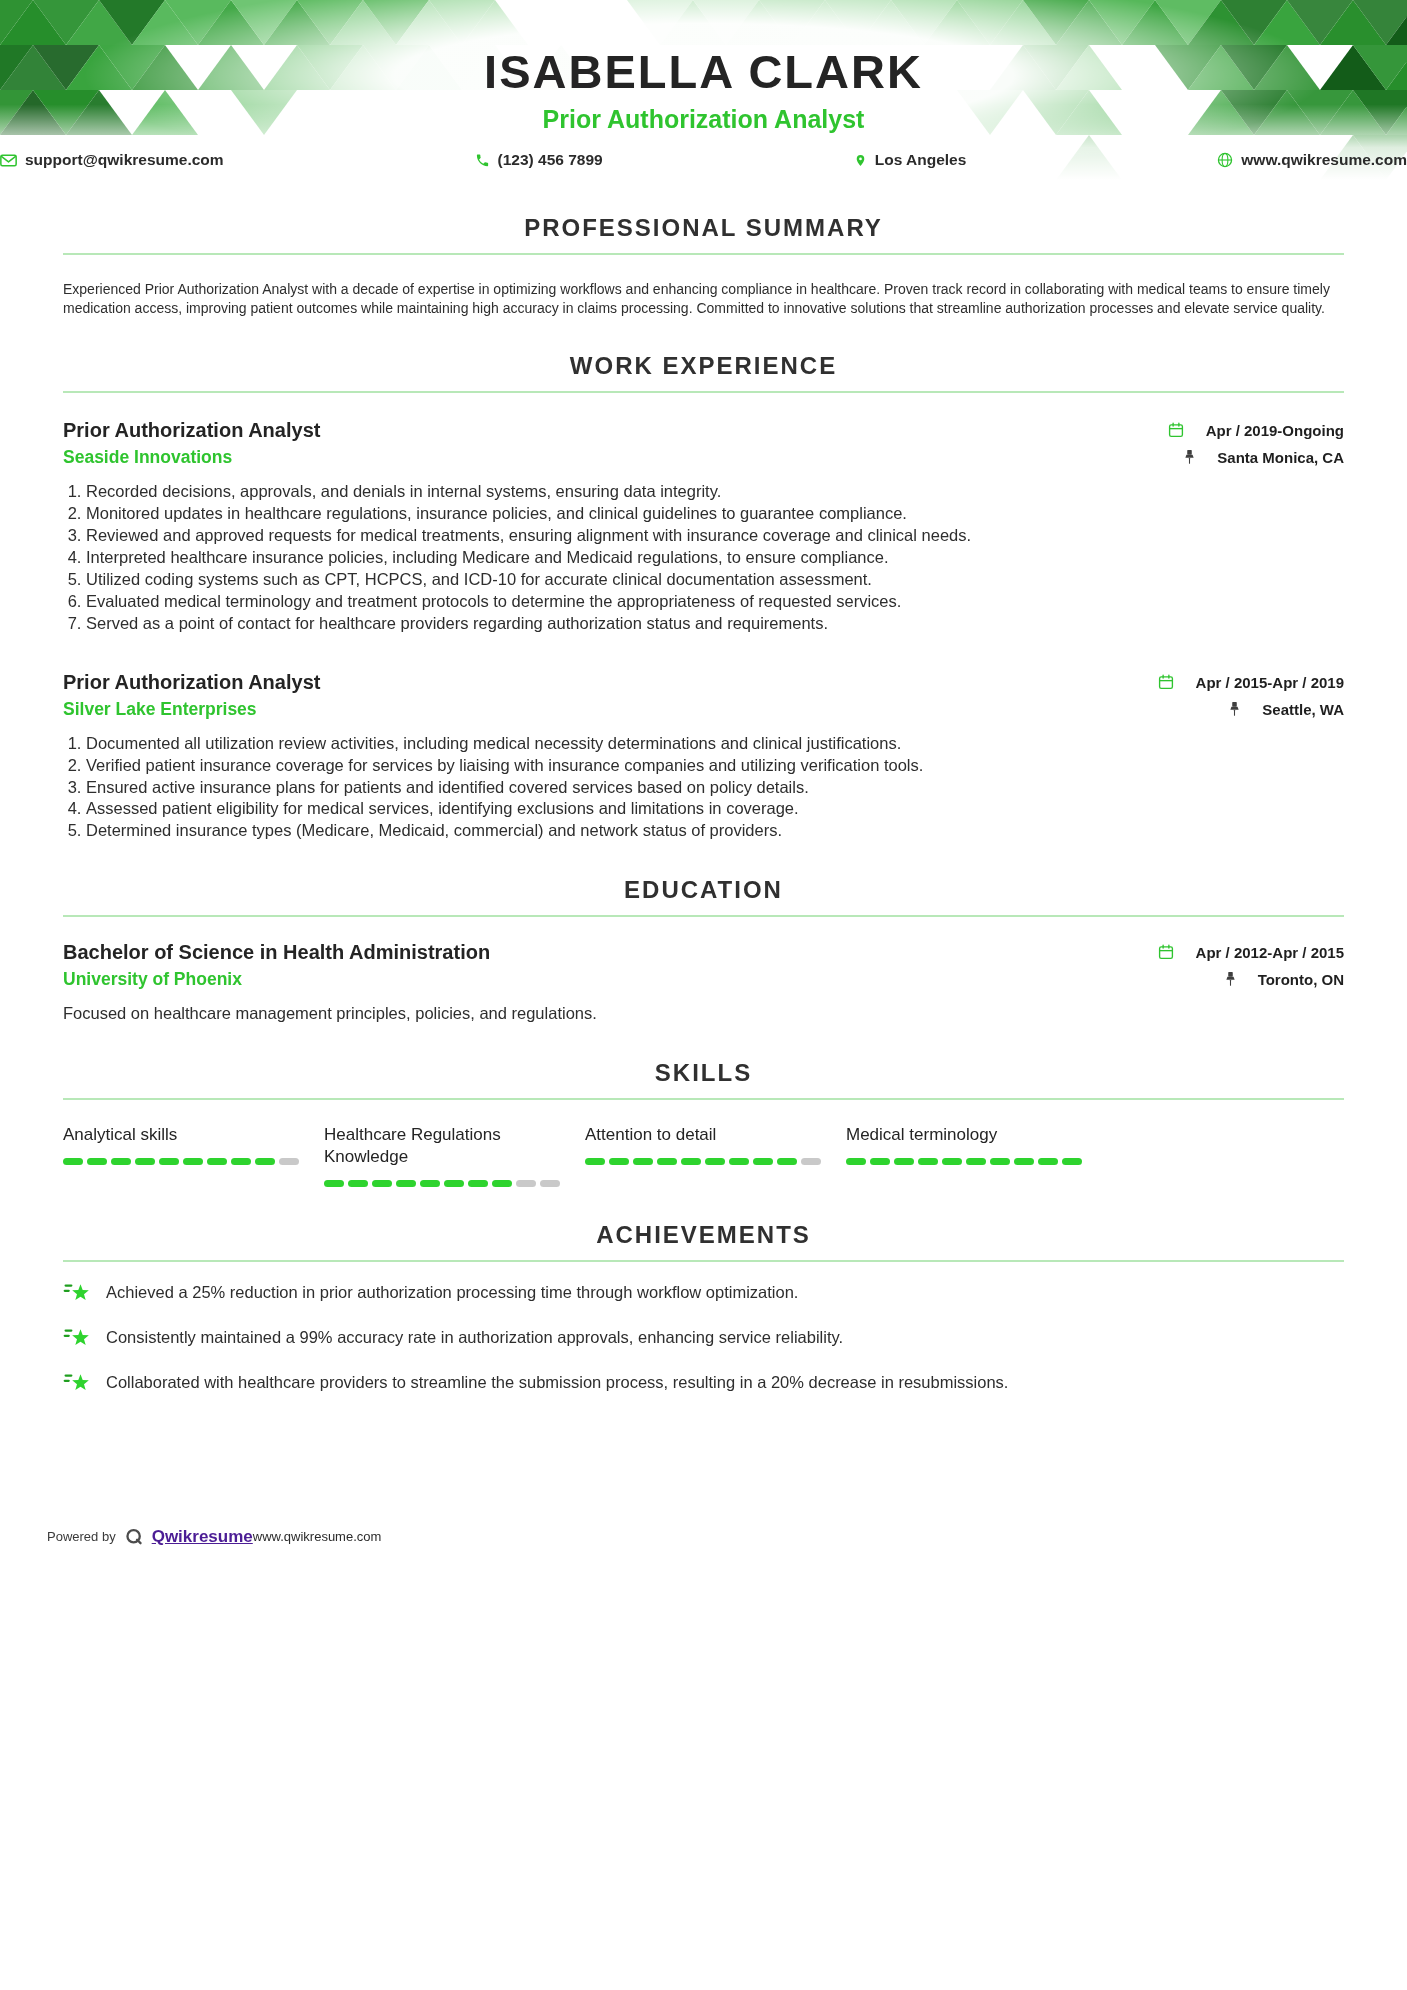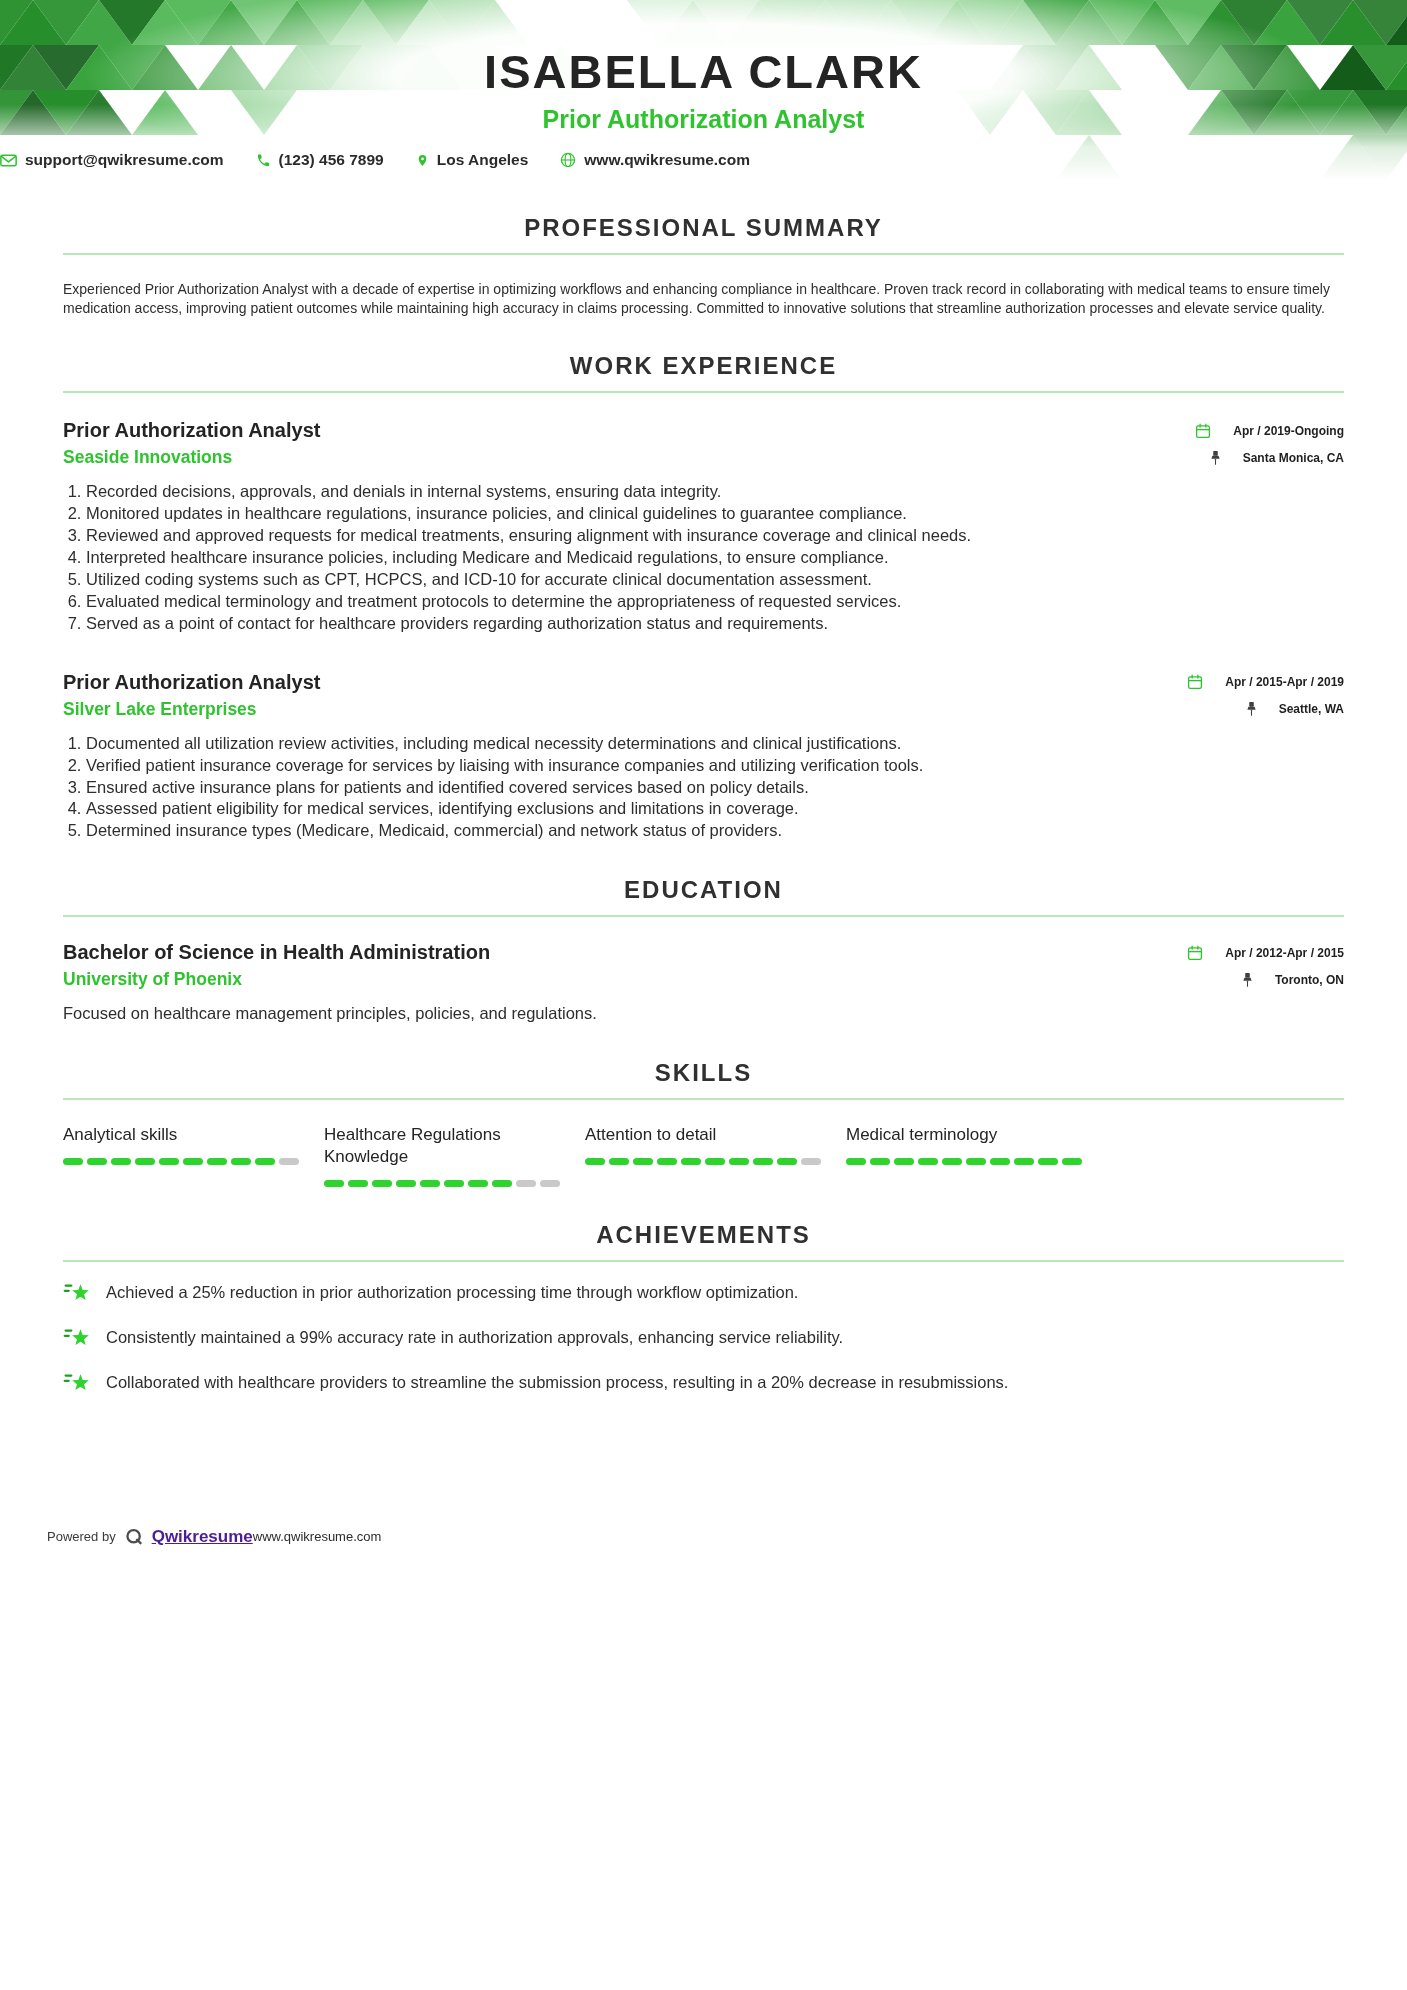--- a/index.html
+++ b/index.html
@@ -17,36 +17,36 @@
   .mosaic{position:absolute;top:0;left:0;width:1407px;height:180px;display:block}
   .header-overlay{
     position:absolute;inset:0;pointer-events:none;
     background:
       radial-gradient(ellipse 44% 58% at 50% 42%, rgba(255,255,255,.97) 0 50%, rgba(255,255,255,0) 100%),
       linear-gradient(to bottom, rgba(255,255,255,0) 58%, rgba(255,255,255,.85) 82%, #fff 100%);
   }
   .header-content{position:relative;text-align:center;padding-top:44px}
   .name{font-size:47px;font-weight:700;letter-spacing:2px;color:var(--ink)}
   .role{font-size:25px;font-weight:700;color:var(--green);margin-top:6px}
-  .contacts{margin-top:17px;display:flex;justify-content:flex-start;align-items:center;gap:32px}
+  .contacts{margin-top:17px;display:flex;justify-content:space-between;align-items:center;gap:32px}
   .contact{display:flex;align-items:center;gap:8px;font-size:15.5px;font-weight:700;color:#2b2b2b}
   .contact svg,.cicon{display:block;color:var(--green)}
   
   .content{padding:0 63px}
   .section-heading{margin-top:34px;text-align:center;font-size:24px;font-weight:700;letter-spacing:2px;color:#303030}
   .divider{height:2px;background:var(--divider);margin-top:11px}
   .summary-text{margin-top:25px;font-size:14px;line-height:1.36;color:var(--body)}
   .job{margin-top:26px}
   .job + .job{margin-top:36px}
   .edu{margin-top:24px}
   .row{display:flex;justify-content:space-between;align-items:center}
   .sub{margin-top:5px}
   .job-title,.degree{font-size:20px;font-weight:700;color:var(--ink)}
   .company,.school{font-size:17.5px;font-weight:700;color:var(--green)}
-  .meta{display:flex;align-items:center;gap:22px;font-size:12px;font-weight:700;color:#1f1f1f}
+  .meta{display:flex;gap:22px;font-size:15px;font-weight:700;color:#1f1f1f}
   .meta .cal-icon{display:block;color:var(--green)}
   .bullets{margin-top:13px;padding-left:23px;list-style:decimal outside}
   .bullets li{font-size:16.5px;line-height:1.33;color:var(--body)}
   .edu-desc{margin-top:12px;font-size:16.5px;line-height:1.36}
   
   .skills-grid{margin-top:24px;display:grid;grid-template-columns:repeat(4,261px)}
   .skill-name{font-size:17px;color:var(--ink);max-width:238px;line-height:1.3}
   .skill-bar{display:flex;gap:4px;margin-top:12px;width:236px}
   .seg{width:20px;height:7px;border-radius:3.5px;flex:none}
   .seg.on{background:var(--bar-on)}

